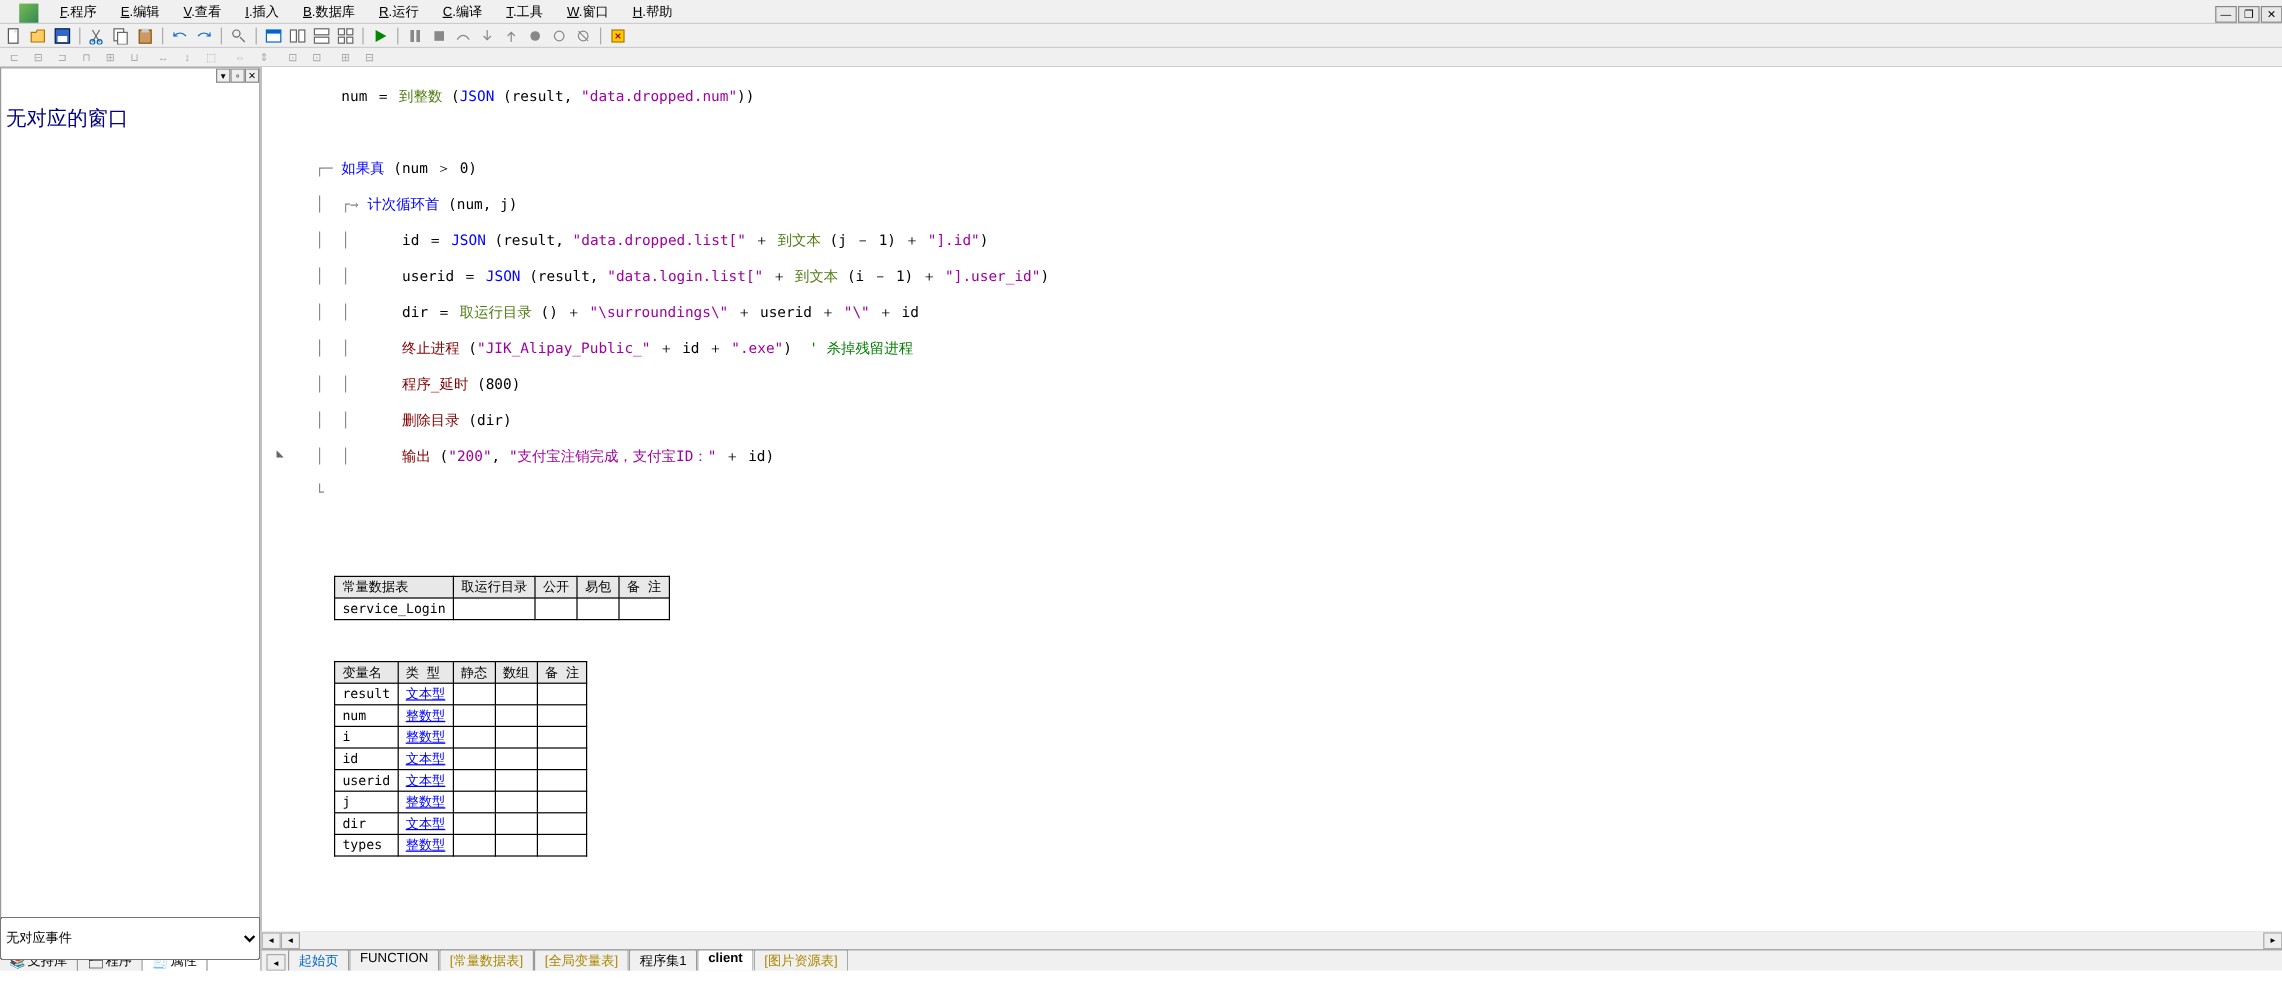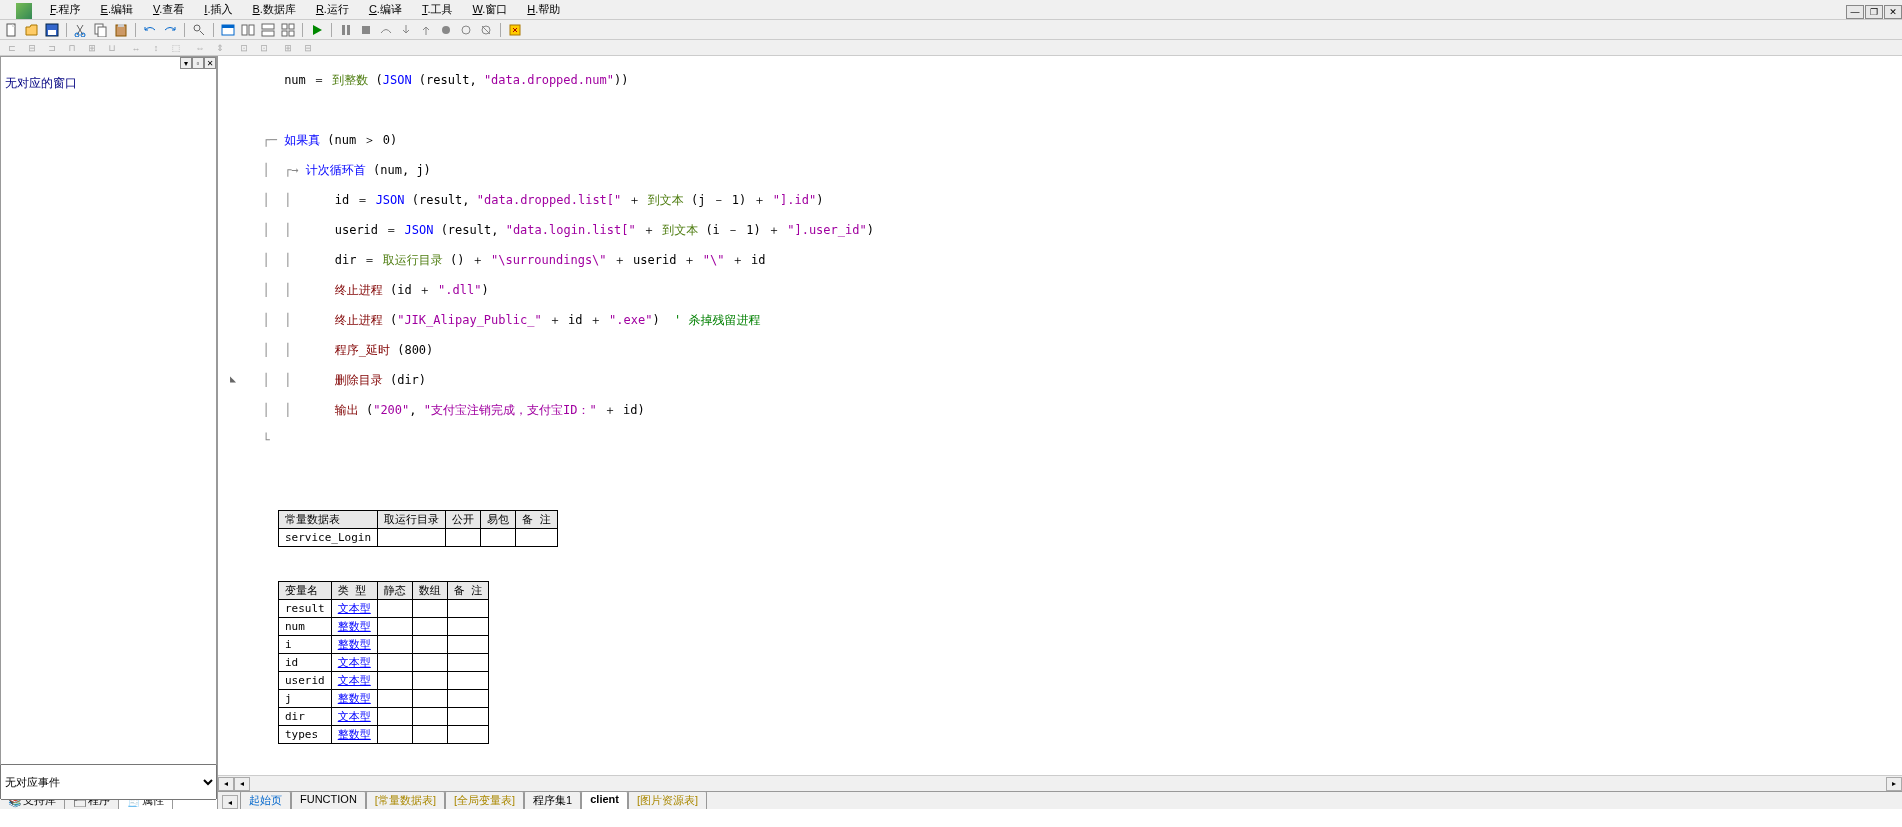--- a/index.html
+++ b/index.html
@@ -13,21 +13,21 @@
 .toolbar { display: flex; align-items: center; height: 20px; background: #f0f0f0; border-bottom: 1px solid #ccc; padding-left: 4px; gap: 4px; }
 .toolbar .tb-btn { width: 16px; height: 16px; display: inline-flex; align-items: center; justify-content: center; cursor: pointer; }
 .toolbar .tb-sep { width: 1px; height: 14px; background: #aaa; margin: 0 2px; }
 .toolbar2 { display: flex; align-items: center; height: 16px; background: #f0f0f0; border-bottom: 1px solid #ccc; padding-left: 4px; gap: 4px; }
 .toolbar2 .tb-btn { width: 16px; height: 14px; display: inline-flex; align-items: center; justify-content: center; cursor: pointer; color: #aaa; font-size: 9px; }
 .main { display: flex; height: calc(100% - 74px); }
 .sidebar { width: 218px; display: flex; flex-direction: column; border-right: 1px solid #999; }
 .sidebar-panel { flex: 1; background: #fff; border: 1px solid #999; margin: 0; overflow: auto; position: relative; }
 .sidebar-panel .close-bar { position: absolute; top: 0; right: 0; display: flex; gap: 0; }
 .sidebar-panel .close-bar span { width: 12px; height: 12px; border: 1px solid #888; font-size: 8px; display: flex; align-items: center; justify-content: center; background: #eee; cursor: pointer; }
-.sidebar-panel .tree-content { padding: 18px 4px 4px 4px; color: #000080; font-size: 12px; }
+.sidebar-panel .tree-content { padding: 18px 4px 4px 4px; color: #000080; font-size: 17px; margin-top: 12px; }
 .sidebar-bottom { display: flex; align-items: center; height: 20px; border-top: 1px solid #999; position: relative; }
 .sidebar-bottom select { flex: 1; height: 36px; font-size: 11px; }
 .sidebar-tabs { display: flex; height: 18px; border-top: 1px solid #999; }
 .sidebar-tabs .st { padding: 1px 8px; border-right: 1px solid #999; background: #f0f0f0; cursor: pointer; display: flex; align-items: center; gap: 3px; font-size: 11px; }
 .sidebar-tabs .st.active { background: #fff; }
 .sidebar-tabs .st .ic { width: 12px; height: 12px; }
 .editor-wrap { flex: 1; display: flex; flex-direction: column; overflow: hidden; }
 .editor { flex: 1; overflow: auto; background: #fff; position: relative; font-family: "SimSun", "NSimSun", monospace; font-size: 12px; line-height: 15px; white-space: pre; padding: 2px 0 2px 30px; }
 .editor .gutter-marker { position: absolute; left: 12px; color: #666; font-size: 10px; }
 .kw-blue { color: #0000ff; }
@@ -274,21 +274,20 @@
 
   <div class="editor-wrap">
     <div class="editor">
 <div>     <span>num</span><span> ＝ </span><span class="fn">到整数</span><span> (</span><span class="kw-blue">JSON</span><span> (result, </span><span class="str">"data.dropped.num"</span><span>))</span></div>
 <div> </div>
 <div>  <span class="tree-dash">┌─</span> <span class="kw-blue">如果真</span><span> (num ＞ 0)</span></div>
 <div>  <span class="tree-dash">│  ┌→</span> <span class="kw-blue">计次循环首</span><span> (num, j)</span></div>
 <div>  <span class="tree-dash">│  │</span>      <span>id ＝ </span><span class="kw-blue">JSON</span><span> (result, </span><span class="str">"data.dropped.list["</span><span> ＋ </span><span class="fn">到文本</span><span> (j － 1) ＋ </span><span class="str">"].id"</span><span>)</span></div>
 <div>  <span class="tree-dash">│  │</span>      <span>userid ＝ </span><span class="kw-blue">JSON</span><span> (result, </span><span class="str">"data.login.list["</span><span> ＋ </span><span class="fn">到文本</span><span> (i － 1) ＋ </span><span class="str">"].user_id"</span><span>)</span></div>
 <div>  <span class="tree-dash">│  │</span>      <span>dir ＝ </span><span class="fn">取运行目录</span><span> () ＋ </span><span class="str">"\surroundings\"</span><span> ＋ userid ＋ </span><span class="str">"\"</span><span> ＋ id</span></div>
-<div>  <span class="tree-dash">│  │</span>      <span class="kw-cmd">终止进程</span><span> (id ＋ </span><span class="str">".dll"</span><span>)</span></div>
 <div>  <span class="tree-dash">│  │</span>      <span class="kw-cmd">终止进程</span><span> (</span><span class="str">"JIK_Alipay_Public_"</span><span> ＋ id ＋ </span><span class="str">".exe"</span><span>)  </span><span class="comment">' 杀掉残留进程</span></div>
 <div>  <span class="tree-dash">│  │</span>      <span class="kw-cmd">程序_延时</span><span> (800)</span></div>
 <div>  <span class="tree-dash">│  │</span>      <span class="kw-cmd">删除目录</span><span> (dir)</span></div>
 <div>  <span class="tree-dash">│  │</span>      <span class="kw-cmd">输出</span><span> (</span><span class="str">"200"</span><span>, </span><span class="str">"支付宝注销完成，支付宝ID："</span><span> ＋ id)</span></div>
 <div>  <span class="tree-dash">└</span></div>
 <div> </div>
 <table class="subtable">
 <tbody><tr><th>常量数据表</th><th>取运行目录</th><th>公开</th><th>易包</th><th>备 注</th></tr>
 <tr><td>service_Login</td><td></td><td></td><td></td><td></td></tr>
 </tbody></table>

